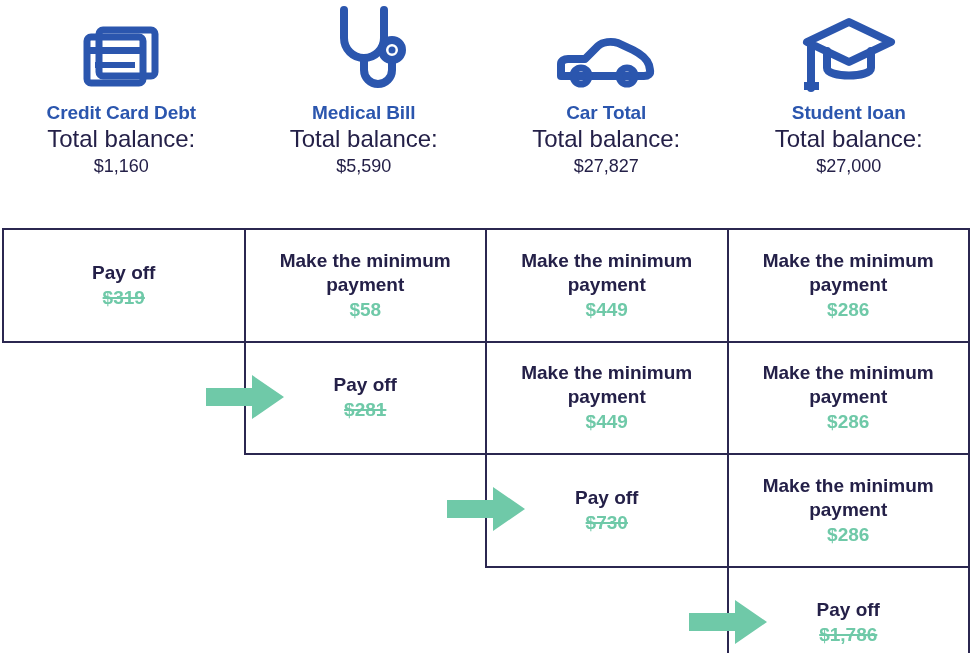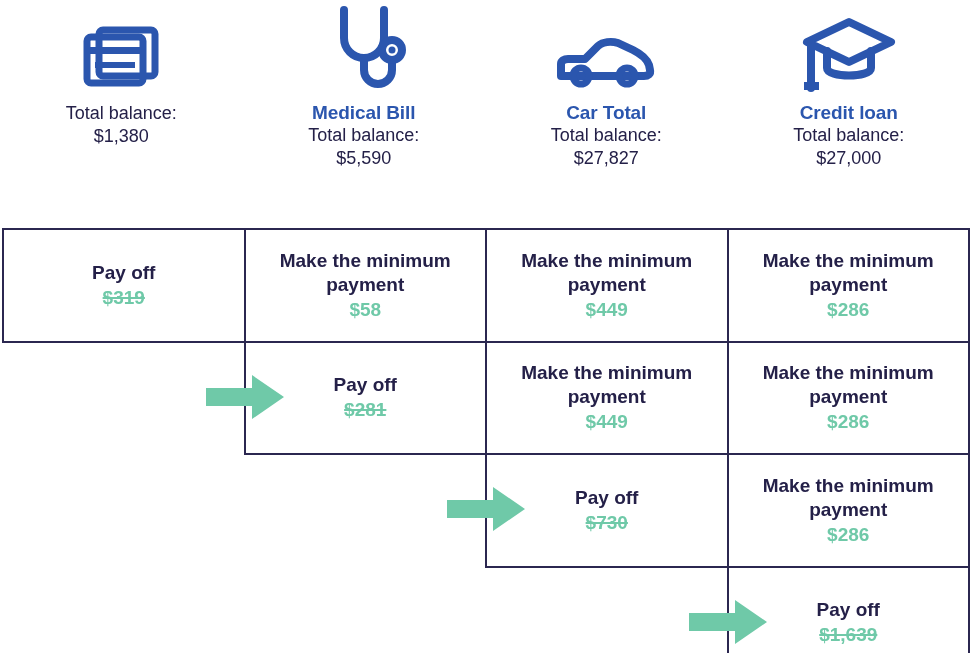--- a/index.html
+++ b/index.html
@@ -45,21 +45,21 @@
   }
   .debt-name {
     font-size: 19px;
     font-weight: bold;
     color: #2B56AE;
     line-height: 1.15;
     letter-spacing: -0.1px;
     text-align: center;
   }
   .debt-balance-label {
-    font-size: 18px;
+    font-size: 24px;
     color: #242048;
     line-height: 1.28;
     text-align: center;
   }
   .debt-balance-value {
     font-size: 18px;
     color: #242048;
     line-height: 1.28;
     text-align: center;
   }
@@ -129,22 +129,23 @@
           <g fill="none" stroke="#2B56AE" stroke-width="7" stroke-linejoin="round">
             <rect x="26" y="14" width="56" height="46" rx="4"></rect>
           </g>
           <g fill="none" stroke="#2B56AE" stroke-width="7" stroke-linejoin="round">
             <rect x="14" y="21" width="56" height="46" rx="4"></rect>
           </g>
           <rect x="14" y="31" width="56" height="7" fill="#2B56AE"></rect>
           <rect x="22" y="46" width="40" height="6" fill="#2B56AE"></rect>
         </svg>
       </div>
-      <div class="debt-balance-label">Total balance:</div>
-      <div class="debt-balance-value">$1,380</div>
+      <div class="debt-name">Credit Card Debt</div>
+      <div class="debt-balance-label">Total balance:</div>
+      <div class="debt-balance-value">$1,160</div>
     </div>
 
     <div class="debt-col">
       <div class="debt-icon">
         <svg width="96" height="92" viewBox="0 0 96 92" aria-hidden="true">
           <g fill="none" stroke="#2B56AE" stroke-width="8" stroke-linecap="round">
             <path d="M28 6 L28 34 A20 20 0 0 0 68 34 L68 6"></path>
             <path d="M48 54 L48 66 A14 14 0 0 0 76 66 L76 56"></path>
             <circle cx="76" cy="46" r="10"></circle>
           </g>
@@ -175,21 +176,21 @@
       <div class="debt-icon">
         <svg width="100" height="86" viewBox="0 0 100 86" aria-hidden="true">
           <g fill="none" stroke="#2B56AE" stroke-width="8" stroke-linejoin="round" stroke-linecap="round">
             <path d="M50 12 L92 32 L50 52 L8 32 Z"></path>
             <path d="M28 41 L28 58 C28 68 72 68 72 58 L72 41"></path>
             <path d="M12 33 L12 78"></path>
           </g>
           <rect x="5" y="72" width="15" height="8" fill="#2B56AE"></rect>
         </svg>
       </div>
-      <div class="debt-name">Credit loan</div>
+      <div class="debt-name">Student loan</div>
       <div class="debt-balance-label">Total balance:</div>
       <div class="debt-balance-value">$27,000</div>
     </div>
 
   </div>
 
   <div id="grid">
       <div class="cell" style="left: 0px; top: 0px; width: 243.5px; height: 114.5px;">
         <div class="cell-action payoff">Pay off</div>
         <div class="cell-amount struck">$319</div>
@@ -227,21 +228,21 @@
         <div class="cell-action payoff">Pay off</div>
         <div class="cell-amount struck">$730</div>
       </div>
       <div class="cell" style="left: 724.5px; top: 225px; width: 243.5px; height: 114.5px;">
         <div class="cell-action">Make the minimum
 payment</div>
         <div class="cell-amount">$286</div>
       </div>
       <div class="cell" style="left: 724.5px; top: 337.5px; width: 243.5px; height: 114.5px;">
         <div class="cell-action payoff">Pay off</div>
-        <div class="cell-amount struck">$1,639</div>
+        <div class="cell-amount struck">$1,786</div>
       </div>
       <div class="arrow" style="left: 203.5px; top: 145.75px;"><svg width="78" height="46" viewBox="0 0 78 46" aria-hidden="true">
           <path d="M0 14 L46 14 L46 1 L78 23 L46 45 L46 32 L0 32 Z" fill="#6FC9A8"></path>
         </svg></div>
       <div class="arrow" style="left: 445px; top: 258.25px;"><svg width="78" height="46" viewBox="0 0 78 46" aria-hidden="true">
           <path d="M0 14 L46 14 L46 1 L78 23 L46 45 L46 32 L0 32 Z" fill="#6FC9A8"></path>
         </svg></div>
       <div class="arrow" style="left: 686.5px; top: 370.75px;"><svg width="78" height="46" viewBox="0 0 78 46" aria-hidden="true">
           <path d="M0 14 L46 14 L46 1 L78 23 L46 45 L46 32 L0 32 Z" fill="#6FC9A8"></path>
         </svg></div>

